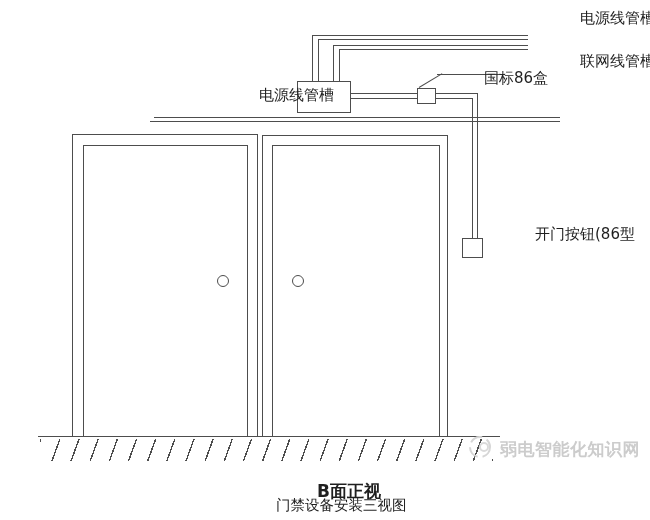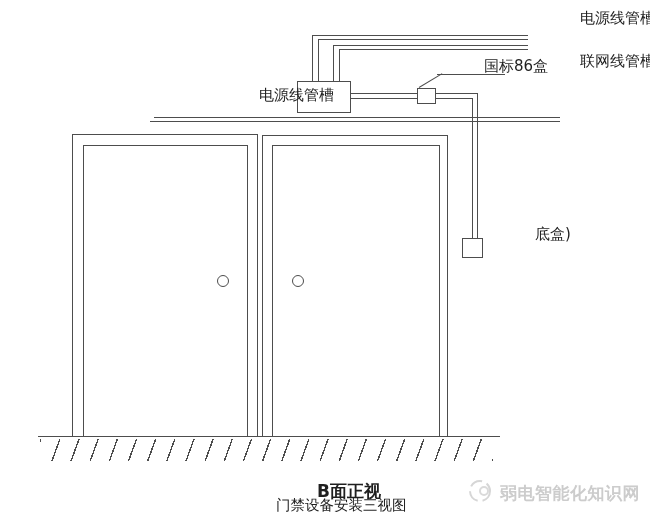--- a/index.html
+++ b/index.html
@@ -70,30 +70,30 @@
   <div class="c rect3" style="left:272px;top:145px;width:168px;height:292px;"></div>
   <div class="c knob" style="left:292px;top:275px;"></div>
 
   <div class="c box" style="left:462px;top:238px;width:21px;height:20px;"></div>
 
   <div class="c hl2" style="left:38px;top:436px;width:462px;"></div>
   <div class="c hatch" style="left:40px;top:439px;width:453px;height:22px;"></div>
 
   <div class="c lbl" style="left:532px;top:8px;">电源线管槽</div>
   <div class="c lbl" style="left:532px;top:51px;">联网线管槽</div>
-  <div class="c lbl" style="left:436px;top:56px;">国标86盒</div>
+  <div class="c lbl" style="left:436px;top:68px;">国标86盒</div>
   <div class="c lbl" style="left:211px;top:85px;">电源线管槽</div>
   <div class="c lbl" style="left:487px;top:224px;">
-    <span style="display:block;">底盒)</span>
+    <span style="display:block;">开门按钮(86型</span>
   </div>
 
   <div class="c view-lbl" style="left:317px;top:480px;">B面正视</div>
   <div class="c lbl-sm" style="left:276px;top:496px;">门禁设备安装三视图</div>
 
-  <div class="c wm" style="left:466px;top:477px;font-family:Liberation Mono, monospace;">
+  <div class="c wm" style="left:466px;top:433px;font-family:Liberation Mono, monospace;">
     <span>
       <svg width="28" height="28" viewBox="0 0 28 28">
         <circle cx="14" cy="14" r="10" fill="none" stroke="#d6d6d6" stroke-width="2" stroke-dasharray="13 5"></circle>
         <circle cx="18" cy="14" r="4" fill="none" stroke="#dadada" stroke-width="2"></circle>
       </svg>
     </span>
     <span class="wm-text">弱电智能化知识网</span>
   </div>
 
 </div>

